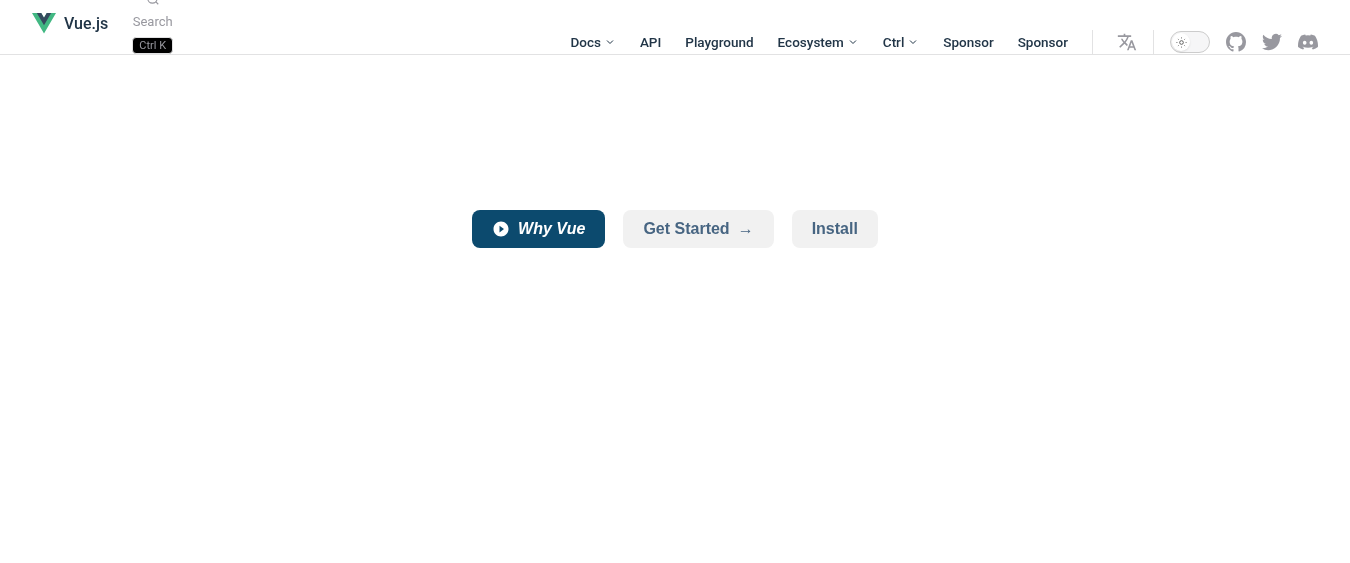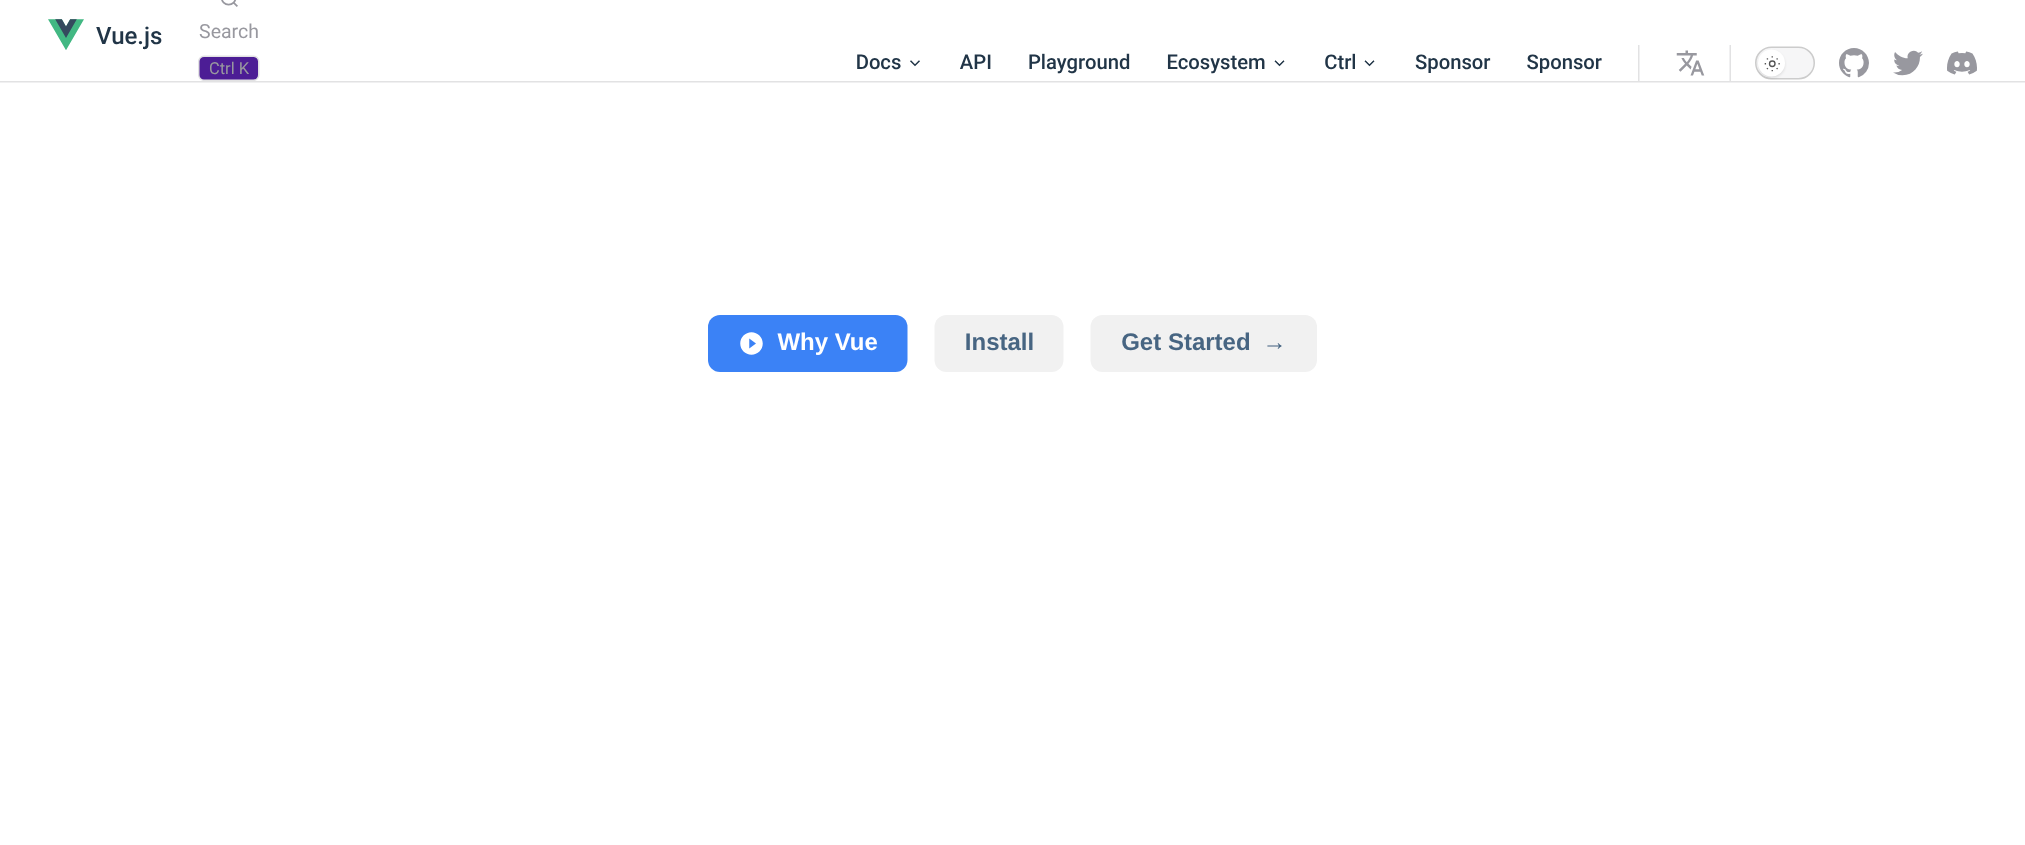--- a/index.html
+++ b/index.html
@@ -52,21 +52,21 @@
     .search-icon {
       width: 14px;
       height: 14px;
     }
     .kbd {
       border: 1px solid #e2e2e3;
       border-radius: 4px;
       padding: 1px 6px;
       font-size: 11px;
       color: #98989f;
-      background: #4c1d95;
+      background: #000000;
     }
     .navbar-right {
       display: flex;
       align-items: center;
       gap: 24px;
     }
     .nav-item {
       font-size: 13.5px;
       color: #213547;
       font-weight: 500;
@@ -150,22 +150,23 @@
       border-radius: 8px;
       font-size: 16px;
       font-weight: 600;
       border: none;
       cursor: pointer;
       display: flex;
       align-items: center;
       gap: 8px;
     }
     .btn-primary {
-      background: #3b82f6;
+      background: #0c4a6e;
       color: #fff;
+      font-style: italic;
     }
     .btn-secondary {
       background: #f1f1f1;
       color: #476582;
     }
     .play-icon {
       width: 18px;
       height: 18px;
       fill: #fff;
     }
@@ -258,20 +259,20 @@
 
 <section class="hero">
   <div class="hero-buttons">
     <button class="btn btn-primary">
       <svg class="play-icon" viewBox="0 0 24 24">
         <path d="M12 2C6.48 2 2 6.48 2 12s4.48 10 10 10 10-4.48 10-10S17.52 2 12 2zm-2 14.5v-9l6 4.5-6 4.5z"></path>
       </svg>
       <span>Why Vue</span>
     </button>
     <button class="btn btn-secondary">
-      <span>Install</span>
+      <span>Get Started</span>
+      <span>→</span>
     </button>
     <button class="btn btn-secondary">
-      <span>Get Started</span>
-      <span>→</span>
+      <span>Install</span>
     </button>
   </div>
 </section>
 
 </body></html>

